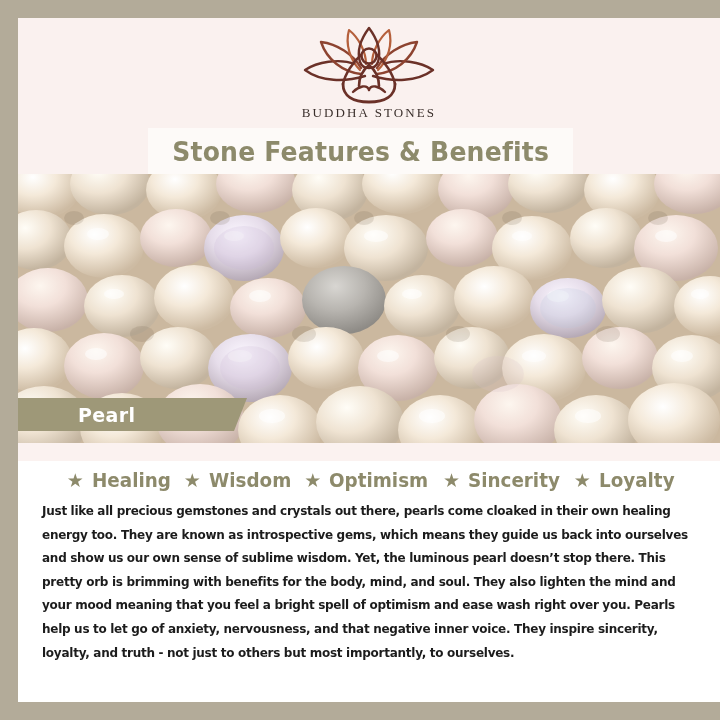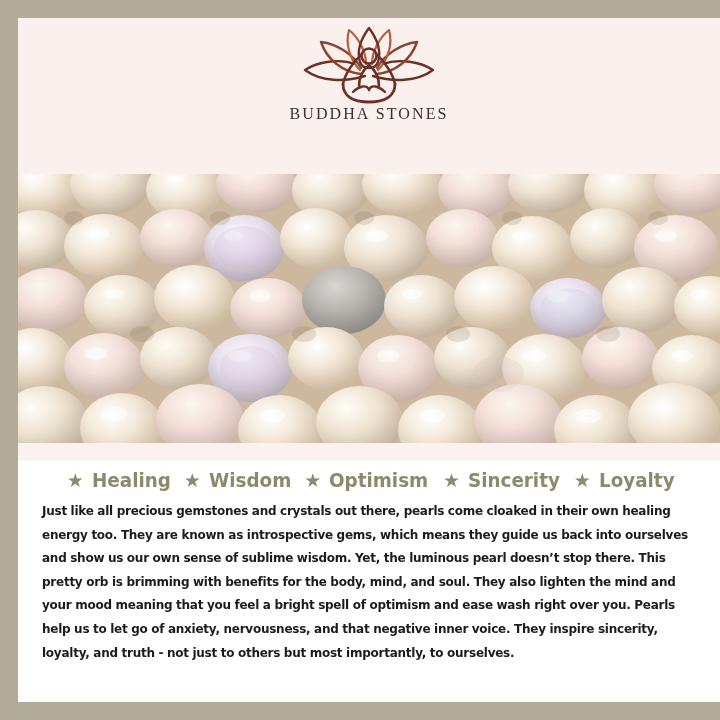--- a/index.html
+++ b/index.html
@@ -43,21 +43,21 @@
     width: 702px;
     text-align: center;
   }
   #logo-mark {
     display: block;
     margin: 0 auto;
   }
   #brand-name {
     margin-top: 1px;
     font-family: "Liberation Serif", serif;
-    font-size: 16px;
+    font-size: 13px;
     letter-spacing: 2.1px;
     color: #3a2f2b;
     text-align: center;
   }
 
   
   #title-band {
     position: absolute;
     left: 130px;
     top: 110px;
@@ -228,20 +228,23 @@
 
             <path d="M56 62 C56 74 66 80 82 80 C98 80 108 74 108 62" stroke="#6b3128" stroke-width="2.8"></path>
             <path d="M66 70 C72 64 80 62 82 68 C84 62 92 64 98 70" stroke="#6b3128" stroke-width="2.4"></path>
           </g>
         </svg>
 
         <div id="brand-name">BUDDHA STONES</div>
       </div>
     </div>
 
+    <div id="title-band">
+      <span id="title-text">Stone Features &amp; Benefits</span>
+    </div>
 
     <div id="photo">
       <svg id="photo-canvas" viewBox="0 0 702 269" preserveAspectRatio="none">
         <defs>
           <radialGradient id="pg1" cx="38%" cy="32%" r="68%">
             <stop offset="0%" stop-color="#ffffff"></stop>
             <stop offset="45%" stop-color="#f4e9d9"></stop>
             <stop offset="100%" stop-color="#cdbba3"></stop>
           </radialGradient>
           <radialGradient id="pg2" cx="35%" cy="30%" r="70%">
@@ -361,20 +364,23 @@
           <ellipse cx="346" cy="44" rx="10" ry="7"></ellipse>
           <ellipse cx="494" cy="44" rx="10" ry="7"></ellipse>
           <ellipse cx="640" cy="44" rx="10" ry="7"></ellipse>
           <ellipse cx="124" cy="160" rx="12" ry="8"></ellipse>
           <ellipse cx="286" cy="160" rx="12" ry="8"></ellipse>
           <ellipse cx="440" cy="160" rx="12" ry="8"></ellipse>
           <ellipse cx="590" cy="160" rx="12" ry="8"></ellipse>
         </g>
       </svg>
 
+      <div id="name-tag">
+        <span id="name-tag-text">Pearl</span>
+      </div>
     </div>
 
     <div id="content">
       <div id="pink-strip"></div>
 
       <div id="benefits">
 
         <span class="benefit">
           <span class="benefit-star">★</span>
           <span class="benefit-label">Healing</span>

